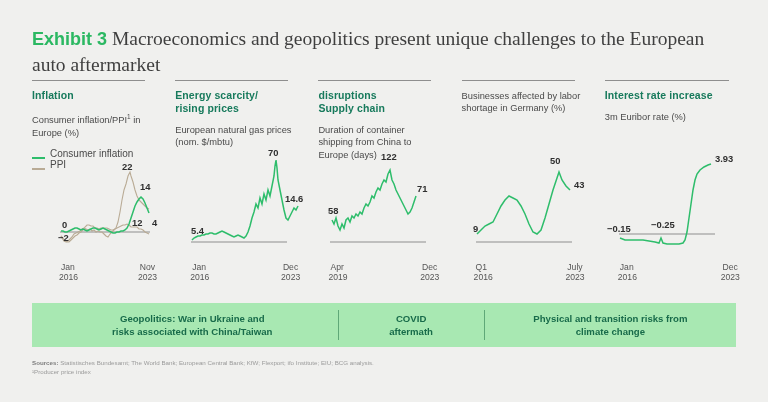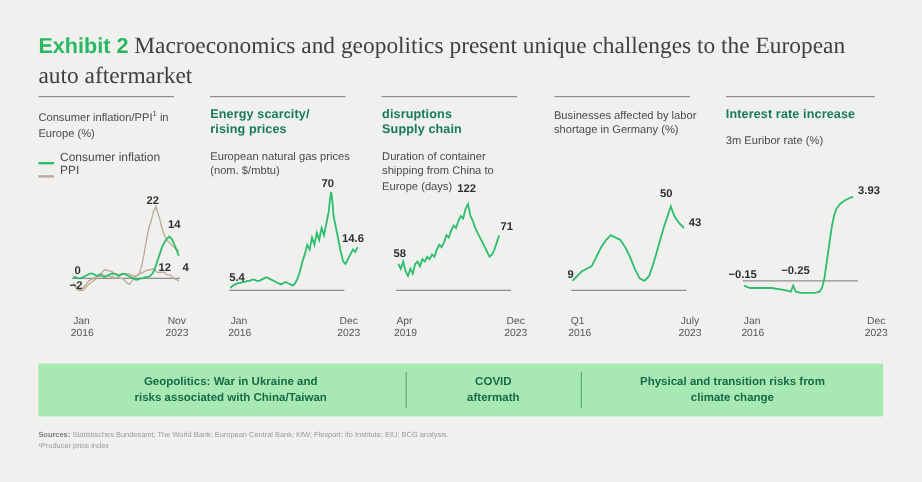--- a/index.html
+++ b/index.html
@@ -64,27 +64,28 @@
   .sources{position:absolute;left:32px;top:358px;width:700px;
     font-size:6.2px;line-height:9px;color:#9a9a9a;}
   .sources b{color:#7d7d7d;}
 </style>
 </head>
 <body>
 
 <div class="sheet">
 
   <div class="headline">
-    <span class="exh">Exhibit 2</span><span> Macroeconomics and geopolitics present unique challenges to the European auto aftermarket</span>
+    <span class="exh">Exhibit 3</span><span> Macroeconomics and geopolitics present unique challenges to the European auto aftermarket</span>
   </div>
 
   <div class="panels">
 
     <div class="panel">
       <div class="rule"></div>
+      <div class="p-title">Inflation</div>
       <div class="p-sub">
         <span>Consumer inflation/PPI</span><span class="sup">1</span><span> in Europe (%)</span>
       </div>
       <div class="legend">
         <div class="lg-row">
           <span class="lg-swatch sw-green"></span>
           <span>Consumer inflation</span>
         </div>
         <div class="lg-row">
           <span class="lg-swatch sw-ppi"></span>

